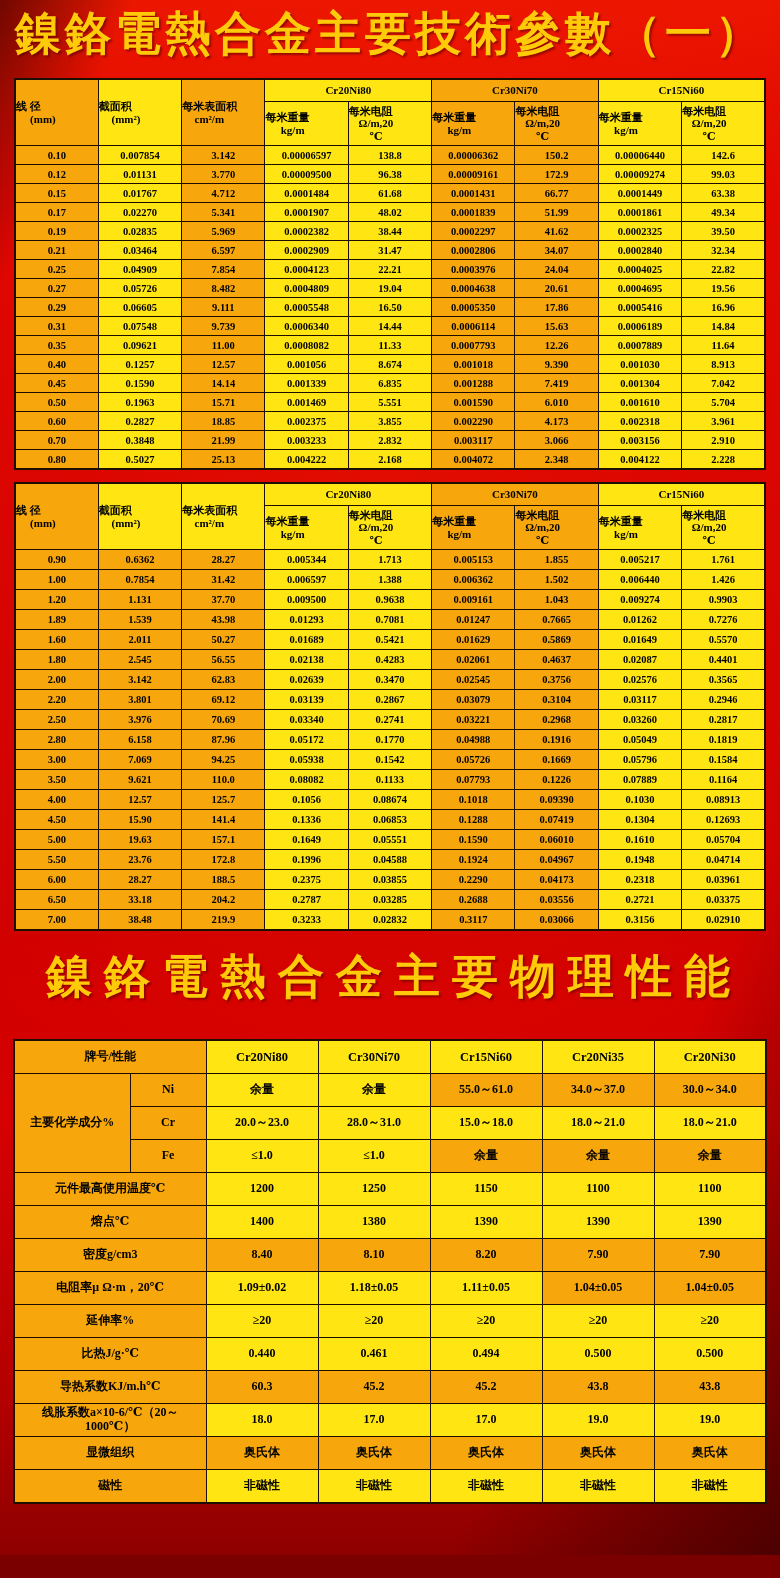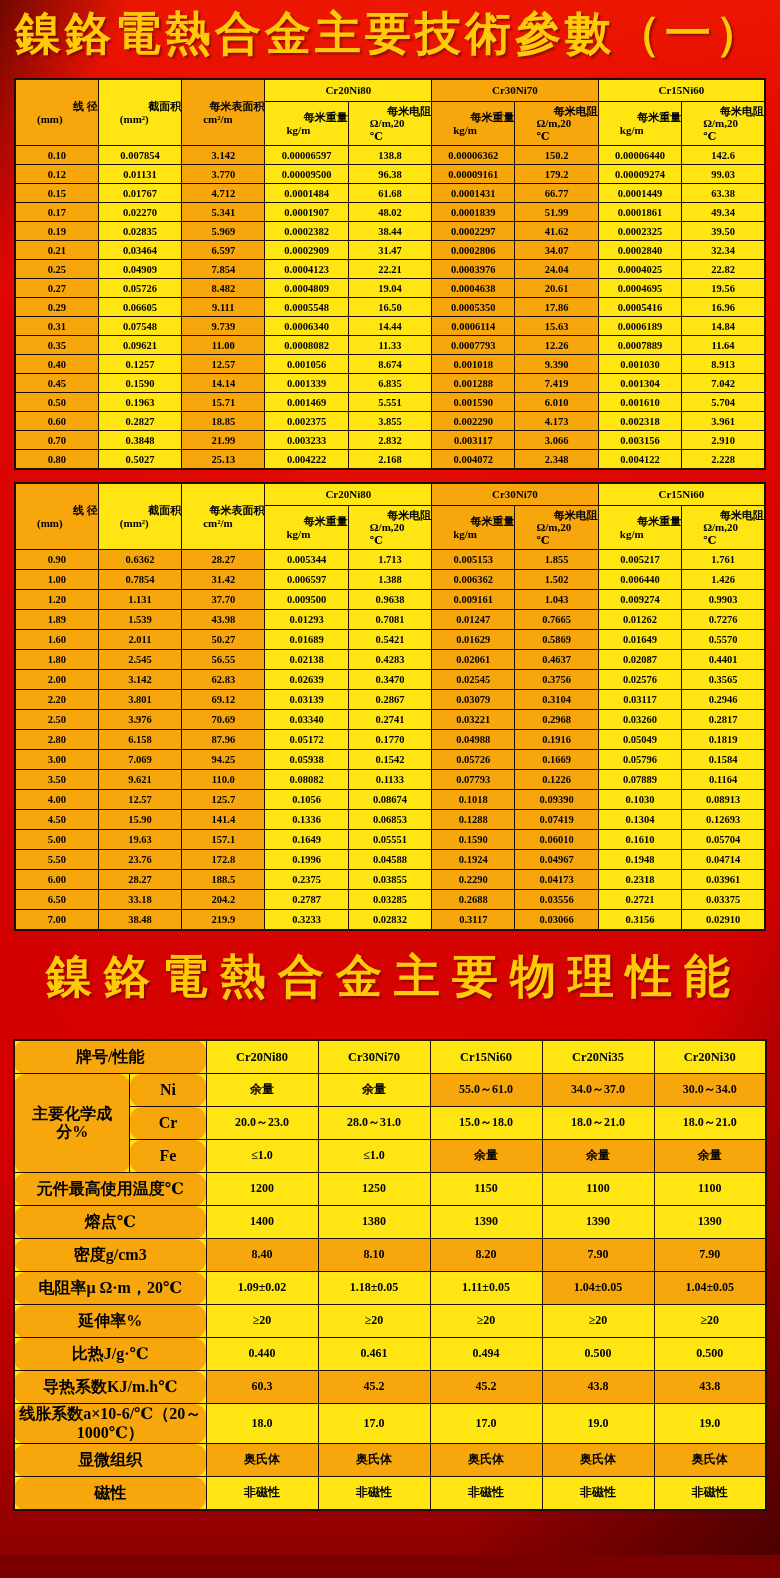--- a/index.html
+++ b/index.html
@@ -35,26 +35,26 @@
   }
   .cell-y{background:#ffe612;}
   .cell-o{background:#f7a70c;}
 
   
   .tparam td{height:18px;font-size:10.5px;}
   .t2 td{height:19px;}
   .tparam thead th{font-size:11px;line-height:1.15;}
   .tparam .grow th{height:21px;}
   .tparam .srow th{height:43px;}
-  .tparam th .l{display:block;text-align:right;}
-  .tparam th .u{display:block;text-align:left;padding-right:28px;margin-left:21px;}
+  .tparam th .l{display:block;text-align:left;}
+  .tparam th .u{display:block;text-align:center;padding-right:28px;}
 
   
   .t3 td,.t3 th{font-size:12px;height:30px;line-height:1.15;}
-  .t3 th.lab{font-size:16px;padding:1px 4px;border-radius:12px;}
+  .t3 th.lab{font-size:12px;padding:1px 12px;}
   .t3 thead th{font-size:12.5px;}
 </style>
 </head>
 <body>
 
 <div class="page">
 
   <h1 class="sec-title mt-a">鎳鉻電熱合金主要技術參數（一）</h1>
   <div class="mt-b">
     <table class="ptable tparam t1">
@@ -118,21 +118,21 @@
             <td class="cell-y">0.00006440</td>
             <td class="cell-y">142.6</td>
           </tr>
           <tr>
             <td class="cell-o">0.12</td>
             <td class="cell-y">0.01131</td>
             <td class="cell-o">3.770</td>
             <td class="cell-y">0.00009500</td>
             <td class="cell-y">96.38</td>
             <td class="cell-o">0.00009161</td>
-            <td class="cell-o">179.2</td>
+            <td class="cell-o">172.9</td>
             <td class="cell-y">0.00009274</td>
             <td class="cell-y">99.03</td>
           </tr>
           <tr>
             <td class="cell-o">0.15</td>
             <td class="cell-y">0.01767</td>
             <td class="cell-o">4.712</td>
             <td class="cell-y">0.0001484</td>
             <td class="cell-y">61.68</td>
             <td class="cell-o">0.0001431</td>

